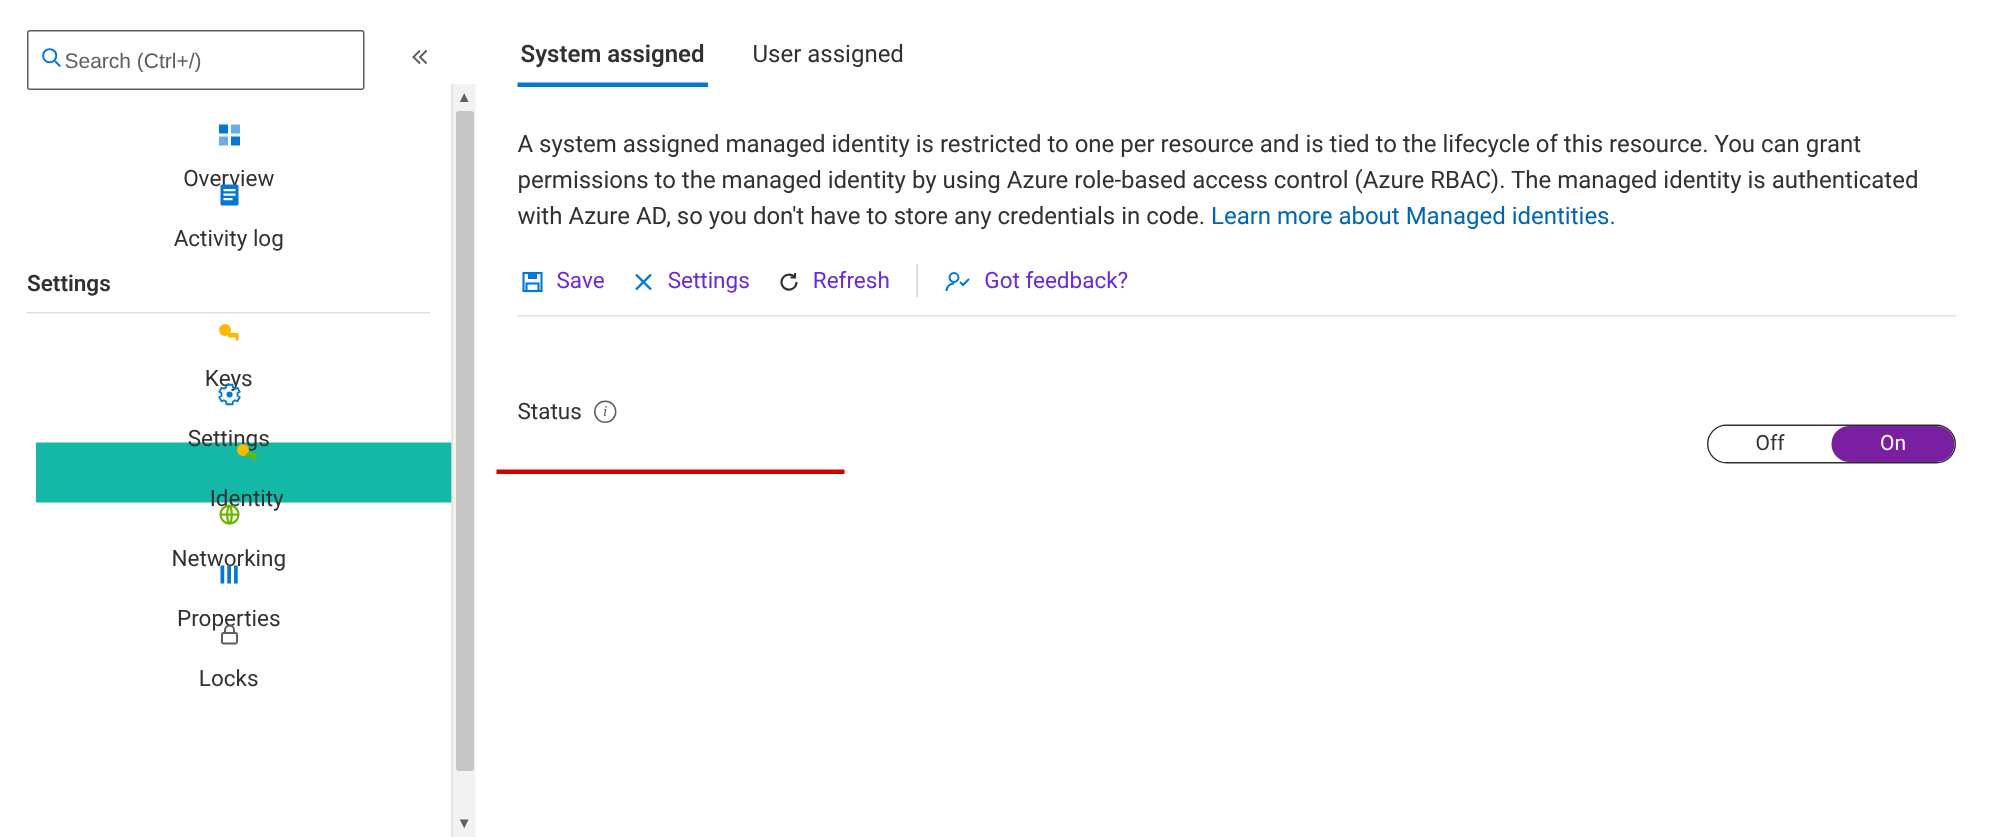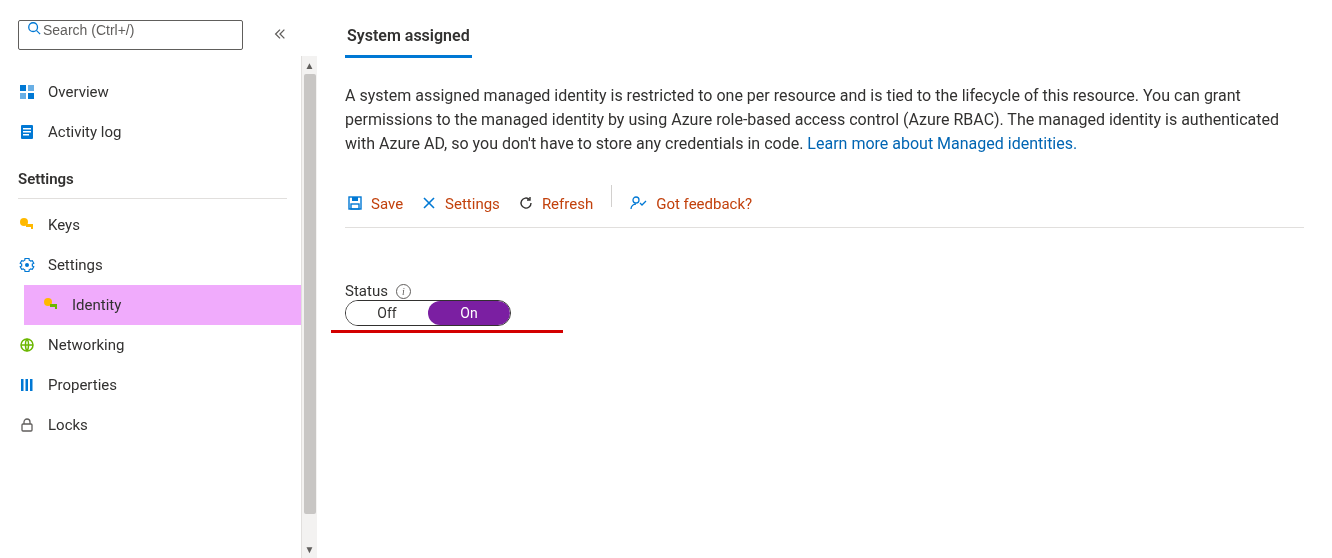--- a/index.html
+++ b/index.html
@@ -28,22 +28,22 @@
   }
   .search-row {
     display: flex;
     align-items: center;
     padding: 0 18px 0 18px;
     gap: 30px;
   }
   .search-box {
     flex: 1;
     display: flex;
-    align-items: flex-start;
-    height: 30px;
+    align-items: center;
+    height: 40px;
     border: 1px solid #605e5c;
     border-radius: 2px;
     padding: 0 8px;
     color: #605e5c;
   }
   .search-box input {
     border: none;
     outline: none;
     font-size: 14px;
     flex: 1;
@@ -56,23 +56,24 @@
   .nav-list { margin-top: 22px; }
   .nav-item {
     display: flex;
     align-items: center;
     height: 40px;
     padding: 0 18px;
     gap: 12px;
     cursor: pointer;
     font-size: 15px;
     color: #323130;
+    flex-direction: column;
   }
   .nav-item .icon-slot { width: 18px; display: flex; justify-content: center; }
-  .nav-item.active { background: #f0abfc; margin-left: 24px; }
+  .nav-item.active { background: #14b8a6; margin-left: 24px; }
   .section-header {
     padding: 18px 18px 4px 18px;
     font-weight: 600;
     font-size: 15px;
     color: #323130;
   }
   .section-rule {
     margin: 6px 18px 6px 18px;
     border: none;
     border-top: 1px solid #e1dfdd;
@@ -137,34 +138,33 @@
   .toolbar {
     margin-top: 18px;
     display: flex;
     align-items: center;
     gap: 14px;
     padding-bottom: 10px;
     border-bottom: 1px solid #e1dfdd;
     font-size: 15px;
   }
   .tbtn {
-    display: flex; align-items: flex-start; gap: 8px;
+    display: flex; align-items: flex-end; gap: 8px;
     cursor: pointer;
-    color: #c2410c;
+    color: #6d28d9;
     padding: 4px 2px;
-    margin-top: 17px;
   }
   .tbtn svg { flex: 0 0 auto; }
   .tb-sep {
     width: 1px; height: 22px;
     background: #d2d0ce;
     margin: 0 2px;
   }
 
-  .status-block { margin-top: 54px; }
+  .status-block { margin-top: 54px; text-align: right; }
   .status-label-row {
     display: flex; align-items: center; gap: 8px;
     font-size: 15px;
     color: #323130;
   }
   .info-circle {
     width: 15px; height: 15px;
     border: 1px solid #605e5c;
     border-radius: 50%;
     display: flex; align-items: center; justify-content: center;
@@ -317,20 +317,21 @@
     <div class="sidebar-scrollbar">
       <div class="up">▲</div>
       <div class="thumb"></div>
       <div class="down" style="position:absolute;bottom:0;width:100%">▼</div>
     </div>
   </div>
 
   <div class="main">
     <div class="tabs">
       <div class="tab active">System assigned</div>
+      <div class="tab">User assigned</div>
     </div>
 
     <div class="description">
       <span>A system assigned managed identity is restricted to one per resource and is tied to the lifecycle of this resource. You can grant permissions to the managed identity by using Azure role-based access control (Azure RBAC). The managed identity is authenticated with Azure AD, so you don't have to store any credentials in code. </span><a href="#">Learn more about Managed identities.</a>
     </div>
 
     <div class="toolbar">
       <div class="tbtn">
         <svg width="16" height="16" viewBox="0 0 16 16" fill="none" stroke="#0078d4" stroke-width="1.4">
             <rect x="2" y="2" width="12" height="12"></rect>

